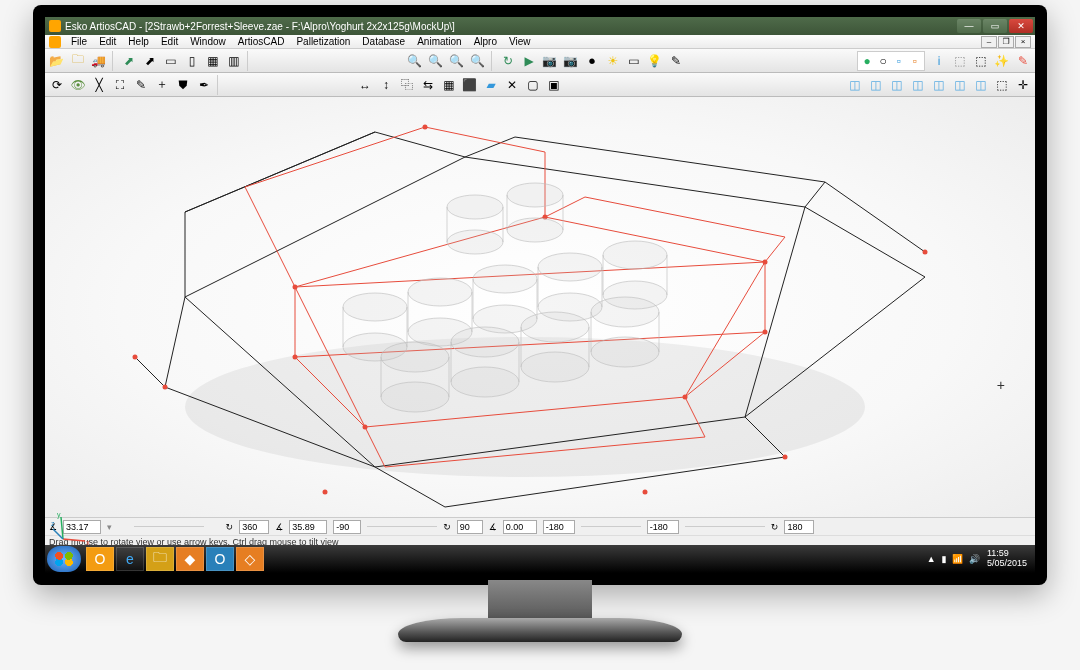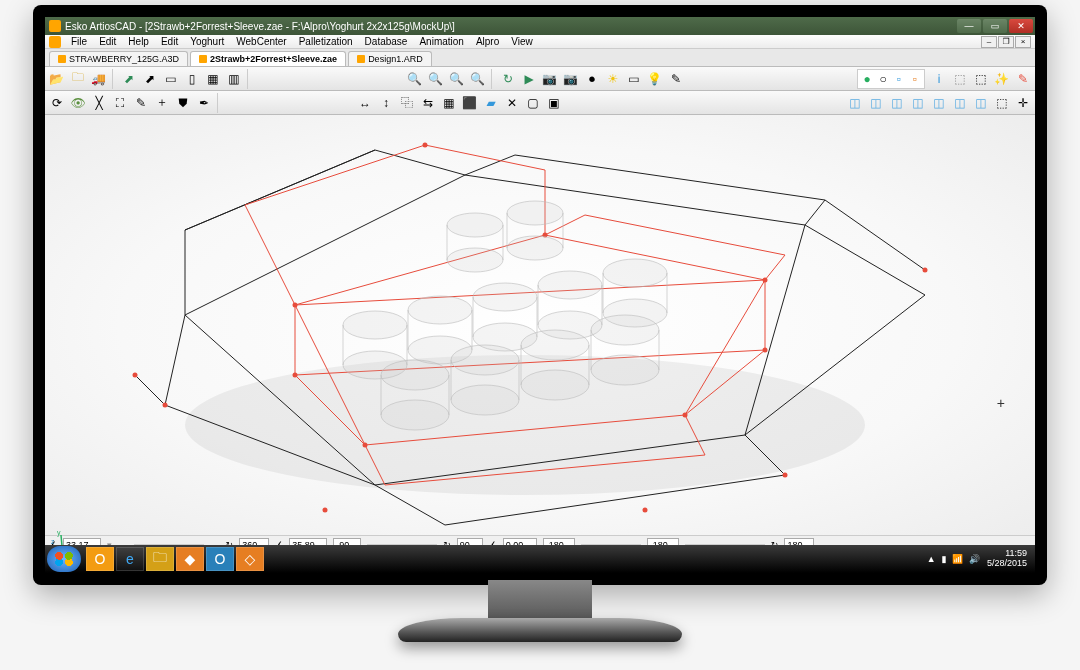--- a/index.html
+++ b/index.html
@@ -33,21 +33,21 @@
   .hint{height:16px;background:#f0f0f0;border-top:1px solid #ddd;font-size:9px;padding:1px 4px;color:#333}
   .taskbar{height:28px;background:linear-gradient(#3b3b3b,#000);display:flex;align-items:center;padding:0 2px;position:absolute;bottom:0;left:0;right:0}
   .start{width:34px;height:26px;border-radius:13px;background:radial-gradient(#6fb6ff,#1a5fb4);margin-right:4px;position:relative;cursor:pointer}
   .start::before{content:"";position:absolute;inset:5px;background:
     radial-gradient(circle at 30% 30%,#f25022 0 4px,transparent 4px),
     radial-gradient(circle at 70% 30%,#7fba00 0 4px,transparent 4px),
     radial-gradient(circle at 30% 70%,#00a4ef 0 4px,transparent 4px),
     radial-gradient(circle at 70% 70%,#ffb900 0 4px,transparent 4px)}
   .tbicon{width:28px;height:24px;margin:0 1px;border:1px solid rgba(255,255,255,.15);display:flex;align-items:center;justify-content:center;font-size:14px;color:#fff;cursor:pointer;background:rgba(255,255,255,.05)}
   .tray{margin-left:auto;display:flex;align-items:center;color:#fff;font-size:9px;gap:6px;padding-right:6px}
-  .tray .clock{text-align:right;line-height:1.1}
+  .tray .clock{line-height:1.1}
   
   .stand-neck{position:absolute;left:488px;top:580px;width:104px;height:42px;background:linear-gradient(#888,#555);border-radius:0 0 4px 4px}
   .stand-base{position:absolute;left:398px;top:618px;width:284px;height:24px;background:linear-gradient(#aaa,#555 60%,#222);border-radius:80px 80px 10px 10px/20px 20px 10px 10px;box-shadow:0 6px 14px rgba(0,0,0,.4)}
   .cross{position:absolute;right:30px;top:280px;font-size:14px;color:#333}
 </style>
 </head>
 <body>
 
 <div class="monitor">
   <div class="screen">
@@ -62,48 +62,34 @@
         <div class="winbtn close">✕</div>
       </div>
     </div>
 
     <div class="menubar">
       <div class="appicon"></div>
       <span class="mi">File</span>
       <span class="mi">Edit</span>
       <span class="mi">Help</span>
       <span class="mi">Edit</span>
-      <span class="mi">Yoghurt</span>
-      <span class="mi">WebCenter</span>
+      <span class="mi">Window</span>
+      <span class="mi">ArtiosCAD</span>
       <span class="mi">Palletization</span>
       <span class="mi">Database</span>
       <span class="mi">Animation</span>
       <span class="mi">Alpro</span>
       <span class="mi">View</span>
       <div class="childbtns">
         <div class="childbtn">–</div>
         <div class="childbtn">❐</div>
         <div class="childbtn">×</div>
       </div>
     </div>
 
-    <div class="tabbar">
-      <div class="tab">
-          <span class="dot"></span>
-          <span>STRAWBERRY_125G.A3D</span>
-        </div>
-      <div class="tab active">
-          <span class="dot"></span>
-          <span>2Strawb+2Forrest+Sleeve.zae</span>
-        </div>
-      <div class="tab">
-          <span class="dot"></span>
-          <span>Design1.ARD</span>
-        </div>
-    </div>
 
     <div class="toolbar">
       <div class="tbtn" style="color:#d4a017">📂</div>
       <div class="tbtn" style="color:#d4a017">🗀</div>
       <div class="tbtn" style="color:#e67e22">🚚</div>
       <div class="tsep"></div>
       <div class="tbtn" style="color:#2e8b57">⬈</div>
       <div class="tbtn">⬈</div>
       <div class="tbtn">▭</div>
       <div class="tbtn">▯</div>
@@ -335,21 +321,21 @@
       <div class="tbicon" style="background:#e67e22">◆</div>
       <div class="tbicon" style="background:#2980b9">O</div>
       <div class="tbicon" style="background:#e67e22">◇</div>
       <div class="tray">
         <span>▲</span>
         <span>▮</span>
         <span>📶</span>
         <span>🔊</span>
         <div class="clock">
           <div>11:59</div>
-          <div>5/28/2015</div>
+          <div>5/05/2015</div>
         </div>
       </div>
     </div>
 
   </div>
 </div>
 <div class="stand-neck"></div>
 <div class="stand-base"></div>
 
 </body></html>

